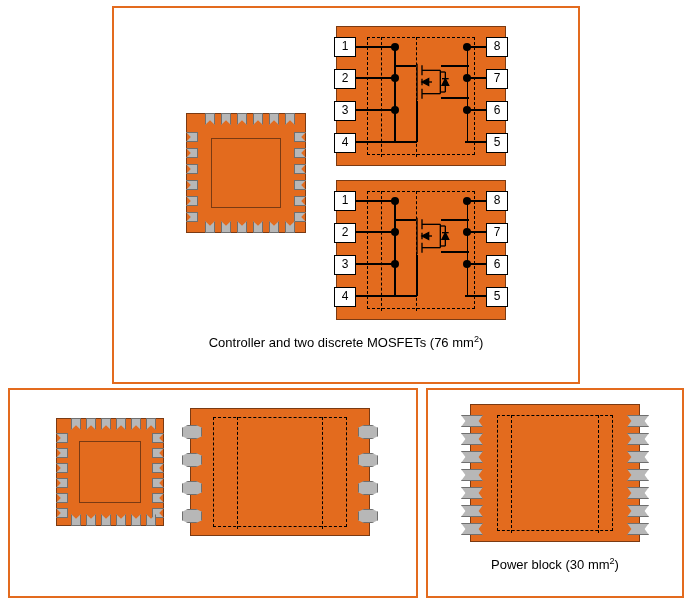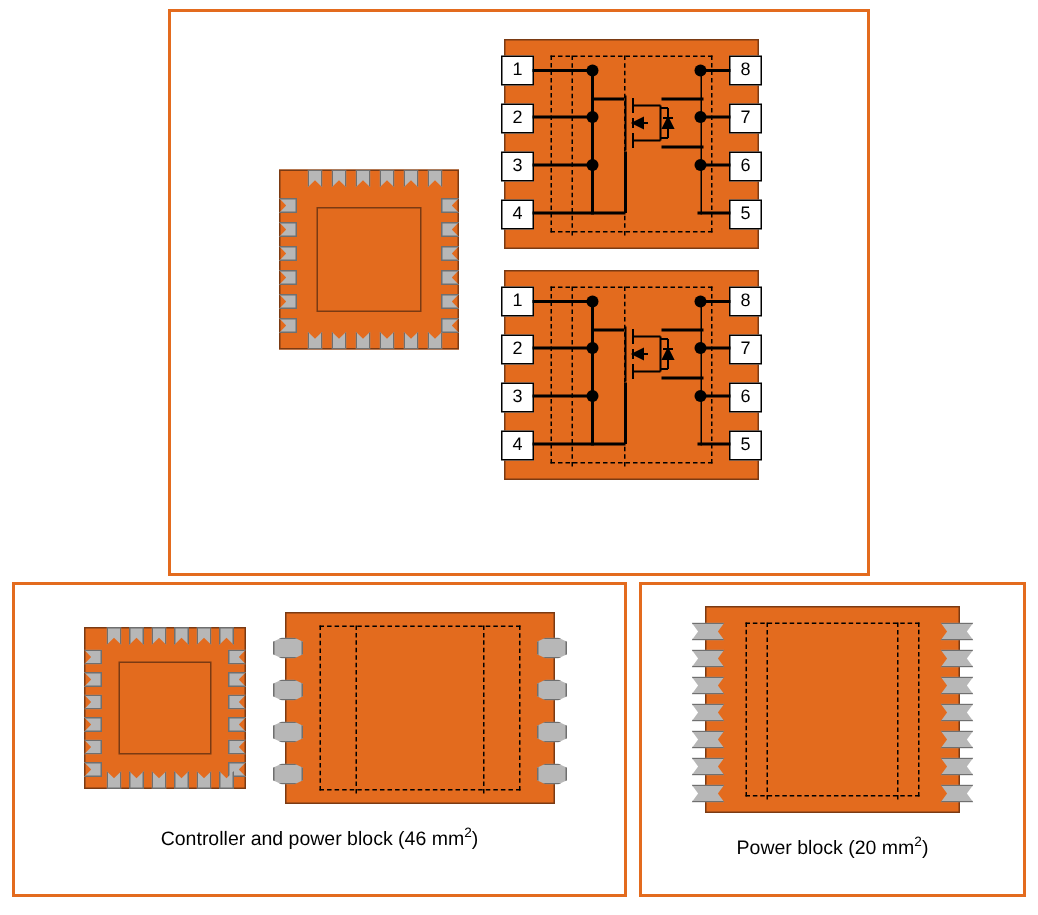--- a/index.html
+++ b/index.html
@@ -169,20 +169,23 @@
                 <line x1="40" y1="42" x2="46" y2="42"></line>
           </g>
         </svg>
         <div class="wire" style="left:79px;top:74px;width:1.5px;height:41px"></div>
         <div class="wire" style="left:57px;top:38px;width:22px;height:1.5px"></div>
         <div class="wire" style="left:104px;top:38px;width:28px;height:1.5px"></div>
         <div class="wire" style="left:104px;top:70px;width:28px;height:1.5px"></div>
       </div>
     </div>
   </div>
+  <div class="caption">
+    <span>Controller and two discrete MOSFETs (</span><span>76</span><span> mm</span><sup>2</sup><span>)</span>
+  </div>
  </div>
 </div>
 
 <div class="row">
 
  <div class="card" style="width:410px;height:210px">
   <div style="display:flex;align-items:center;gap:26px;margin-top:18px">
     <div class="qfn" style="width:108px;height:108px">
       <div class="die" style="inset:22px"></div>
       <div class="pin hz" style="left:-1px;top:14px"></div>
@@ -218,23 +221,20 @@
       <div class="lead" style="left:-9px;top:16px"></div>
           <div class="lead" style="left:-9px;top:44px"></div>
           <div class="lead" style="left:-9px;top:72px"></div>
           <div class="lead" style="left:-9px;top:100px"></div>
       <div class="lead" style="right:-9px;top:16px"></div>
           <div class="lead" style="right:-9px;top:44px"></div>
           <div class="lead" style="right:-9px;top:72px"></div>
           <div class="lead" style="right:-9px;top:100px"></div>
     </div>
   </div>
-  <div class="caption">
-    <span>Controller and power block (</span><span>46</span><span> mm</span><sup>2</sup><span>)</span>
-  </div>
  </div>
 
  <div class="card" style="width:258px;height:210px">
   <div class="pkg" style="width:170px;height:138px;margin-top:14px">
     <div class="dash" style="left:26px;top:10px;right:26px;bottom:10px"></div>
     <div class="dash" style="left:26px;top:10px;width:14px;height:118px;border-top:none;border-bottom:none;border-left:none"></div>
     <div class="dash" style="right:26px;top:10px;width:14px;height:118px;border-top:none;border-bottom:none;border-right:none"></div>
 
     <div class="dlead" style="left:-10px;top:10px"></div>
         <div class="dlead" style="left:-10px;top:28px"></div>
@@ -245,16 +245,16 @@
         <div class="dlead" style="left:-10px;top:118px"></div>
     <div class="dlead" style="right:-10px;top:10px"></div>
         <div class="dlead" style="right:-10px;top:28px"></div>
         <div class="dlead" style="right:-10px;top:46px"></div>
         <div class="dlead" style="right:-10px;top:64px"></div>
         <div class="dlead" style="right:-10px;top:82px"></div>
         <div class="dlead" style="right:-10px;top:100px"></div>
         <div class="dlead" style="right:-10px;top:118px"></div>
   </div>
   <div class="caption">
-    <span>Power block (</span><span>20</span><span> mm</span><sup>2</sup><span>)</span>
+    <span>Power block (</span><span>30</span><span> mm</span><sup>2</sup><span>)</span>
   </div>
  </div>
 </div>
 
 </body></html>

